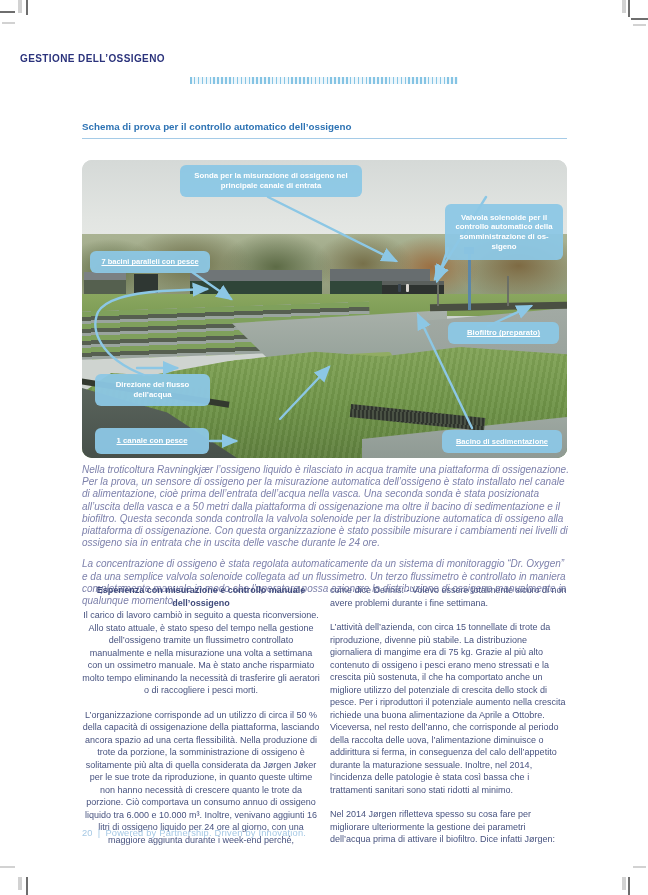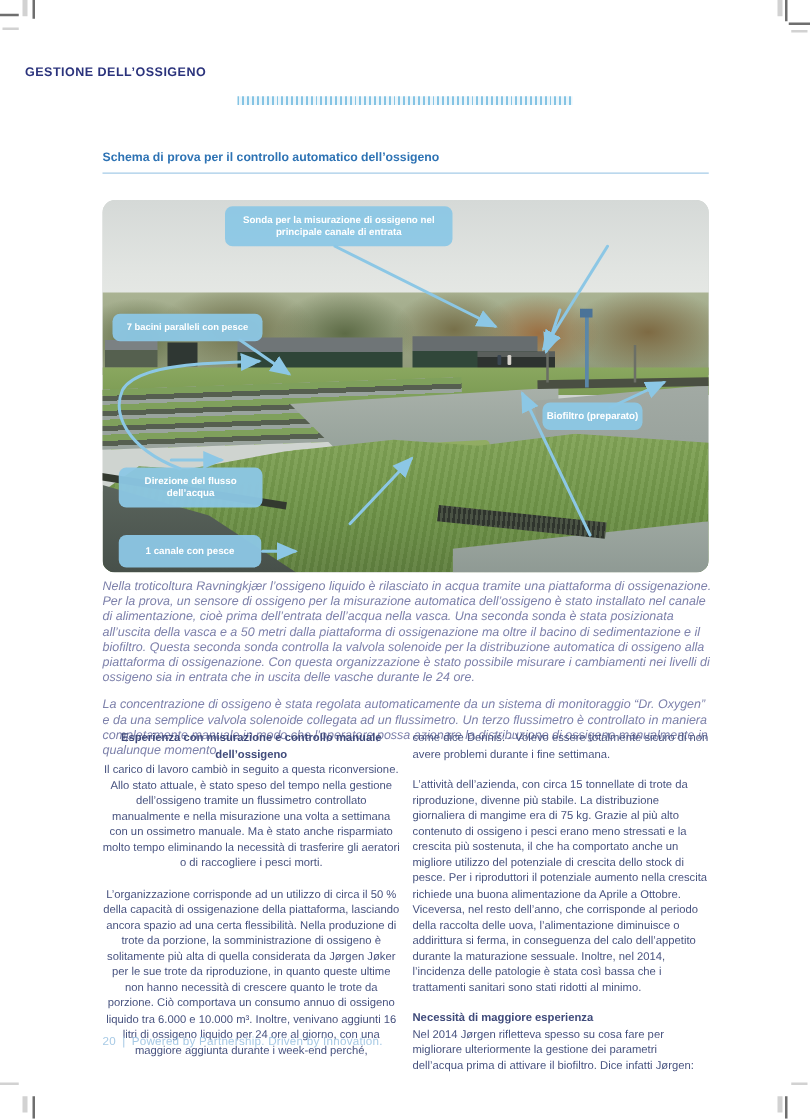--- a/index.html
+++ b/index.html
@@ -85,21 +85,21 @@
     background:repeating-linear-gradient(90deg,#2f342d 0 2px,#4a5244 2px 4px);}
   .pole{left:386px;top:92px;width:3px;height:58px;background:#5b87a8;}
   .polebox{left:382px;top:87px;width:10px;height:7px;background:#4a7398;}
   .post{width:2px;background:#6b6f66;}
   
   .co{
     position:absolute;background:rgba(140,199,229,.95);border-radius:6px;color:#ffffff;
     font-weight:bold;font-size:7.8px;line-height:1.25;text-align:center;
     display:flex;align-items:center;justify-content:center;padding:2px 2px;box-sizing:border-box;
   }
-  .nowrap{white-space:nowrap;}
+  .nowrap{white-space:nowrap;text-decoration:underline;}
   .arrows{position:absolute;left:0;top:0;}
   
   .captions{position:absolute;left:82px;top:464px;width:487px;}
   .captions p{
     margin:0 0 9px 0;font-size:10px;line-height:12.2px;font-style:italic;color:#7d81ab;
     font-family:"Liberation Sans","DejaVu Sans",sans-serif;
   }
   
   .col{position:absolute;top:584px;font-size:9px;line-height:12.5px;color:#47527f;}
   .col-left{left:82px;width:238px;text-align:center;}
@@ -179,39 +179,40 @@
       <path d="M406,166 L449,146" marker-end="url(#ah)"></path>
       <path d="M62,215 C18,198 8,170 16,152 C24,138 52,133 80,131 L125,129" marker-end="url(#ah)"></path>
       <path d="M55,208 L95,208" marker-end="url(#ah)"></path>
       <path d="M128,281 L154,281" marker-end="url(#ah)"></path>
       <path d="M198,259 L247,207" marker-end="url(#ah)"></path>
       <path d="M390,268 L336,155" marker-end="url(#ah)"></path>
     </g>
   </svg>
 
   <div class="co" style="left:98px;top:5px;width:182px;height:32px;">Sonda per la misurazione di ossigeno nel principale canale di entrata</div>
+  <div class="co" style="left:363px;top:44px;width:118px;height:56px;">Valvola solenoide per il controllo automatico della somministrazione di os-sigeno</div>
   <div class="co nowrap" style="left:8px;top:91px;width:120px;height:22px;font-size:7.5px;">7 bacini paralleli con pesce</div>
-  <div class="co nowrap" style="left:352px;top:162px;width:80px;height:22px;">Biofiltro (preparato)</div>
+  <div class="co nowrap" style="left:366px;top:162px;width:111px;height:22px;">Biofiltro (preparato)</div>
   <div class="co" style="left:13px;top:214px;width:115px;height:32px;">Direzione del flusso dell’acqua</div>
   <div class="co nowrap" style="left:13px;top:268px;width:114px;height:26px;">1 canale con pesce</div>
+  <div class="co nowrap" style="left:360px;top:270px;width:120px;height:23px;font-size:7.5px;">Bacino di sedimentazione</div>
 </div>
 
 <div class="captions">
   <p>Nella troticoltura Ravningkjær l’ossigeno liquido è rilasciato in acqua tramite una piattaforma di ossigenazione. Per la prova, un sensore di ossigeno per la misurazione automatica dell’ossigeno è stato installato nel canale di alimentazione, cioè prima dell’entrata dell’acqua nella vasca. Una seconda sonda è stata posizionata all’uscita della vasca e a 50 metri dalla piattaforma di ossigenazione ma oltre il bacino di sedimentazione e il biofiltro. Questa seconda sonda controlla la valvola solenoide per la distribuzione automatica di ossigeno alla piattaforma di ossigenazione. Con questa organizzazione è stato possibile misurare i cambiamenti nei livelli di ossigeno sia in entrata che in uscita delle vasche durante le 24 ore.</p>
   <p>La concentrazione di ossigeno è stata regolata automaticamente da un sistema di monitoraggio “Dr. Oxygen” e da una semplice valvola solenoide collegata ad un flussimetro. Un terzo flussimetro è controllato in maniera completamente manuale in modo che l’operatore possa azionare la distribuzione di ossigeno manualmente in qualunque momento.</p>
 </div>
 
 <div class="col col-left">
   <h3>Esperienza con misurazione e controllo manuale dell’ossigeno</h3>
   <p>Il carico di lavoro cambiò in seguito a questa riconversione. Allo stato attuale, è stato speso del tempo nella gestione dell’ossigeno tramite un flussimetro controllato manualmente e nella misurazione una volta a settimana con un ossimetro manuale. Ma è stato anche risparmiato molto tempo eliminando la necessità di trasferire gli aeratori o di raccogliere i pesci morti.</p>
   <p>L’organizzazione corrisponde ad un utilizzo di circa il 50 % della capacità di ossigenazione della piattaforma, lasciando ancora spazio ad una certa flessibilità. Nella produzione di trote da porzione, la somministrazione di ossigeno è solitamente più alta di quella considerata da Jørgen Jøker per le sue trote da riproduzione, in quanto queste ultime non hanno necessità di crescere quanto le trote da porzione. Ciò comportava un consumo annuo di ossigeno liquido tra 6.000 e 10.000 m³. Inoltre, venivano aggiunti 16 litri di ossigeno liquido per 24 ore al giorno, con una maggiore aggiunta durante i week-end perché,</p>
 </div>
 
 <div class="col col-right">
   <p>come dice Dennis: - Volevo essere totalmente sicuro di non avere problemi durante i fine settimana.</p>
   <p>L’attività dell’azienda, con circa 15 tonnellate di trote da riproduzione, divenne più stabile. La distribuzione giornaliera di mangime era di 75 kg. Grazie al più alto contenuto di ossigeno i pesci erano meno stressati e la crescita più sostenuta, il che ha comportato anche un migliore utilizzo del potenziale di crescita dello stock di pesce. Per i riproduttori il potenziale aumento nella crescita richiede una buona alimentazione da Aprile a Ottobre. Viceversa, nel resto dell’anno, che corrisponde al periodo della raccolta delle uova, l’alimentazione diminuisce o addirittura si ferma, in conseguenza del calo dell’appetito durante la maturazione sessuale. Inoltre, nel 2014, l’incidenza delle patologie è stata così bassa che i trattamenti sanitari sono stati ridotti al minimo.</p>
-  <h3>Necessità di maggiore esperienza</h3>
   <p>Nel 2014 Jørgen rifletteva spesso su cosa fare per migliorare ulteriormente la gestione dei parametri dell’acqua prima di attivare il biofiltro. Dice infatti Jørgen:</p>
 </div>
 
 <div class="footer">
   <span>20</span><span class="sep">|</span><span>Powered by Partnership. Driven by Innovation.</span>
 </div>
 
 </body></html>

